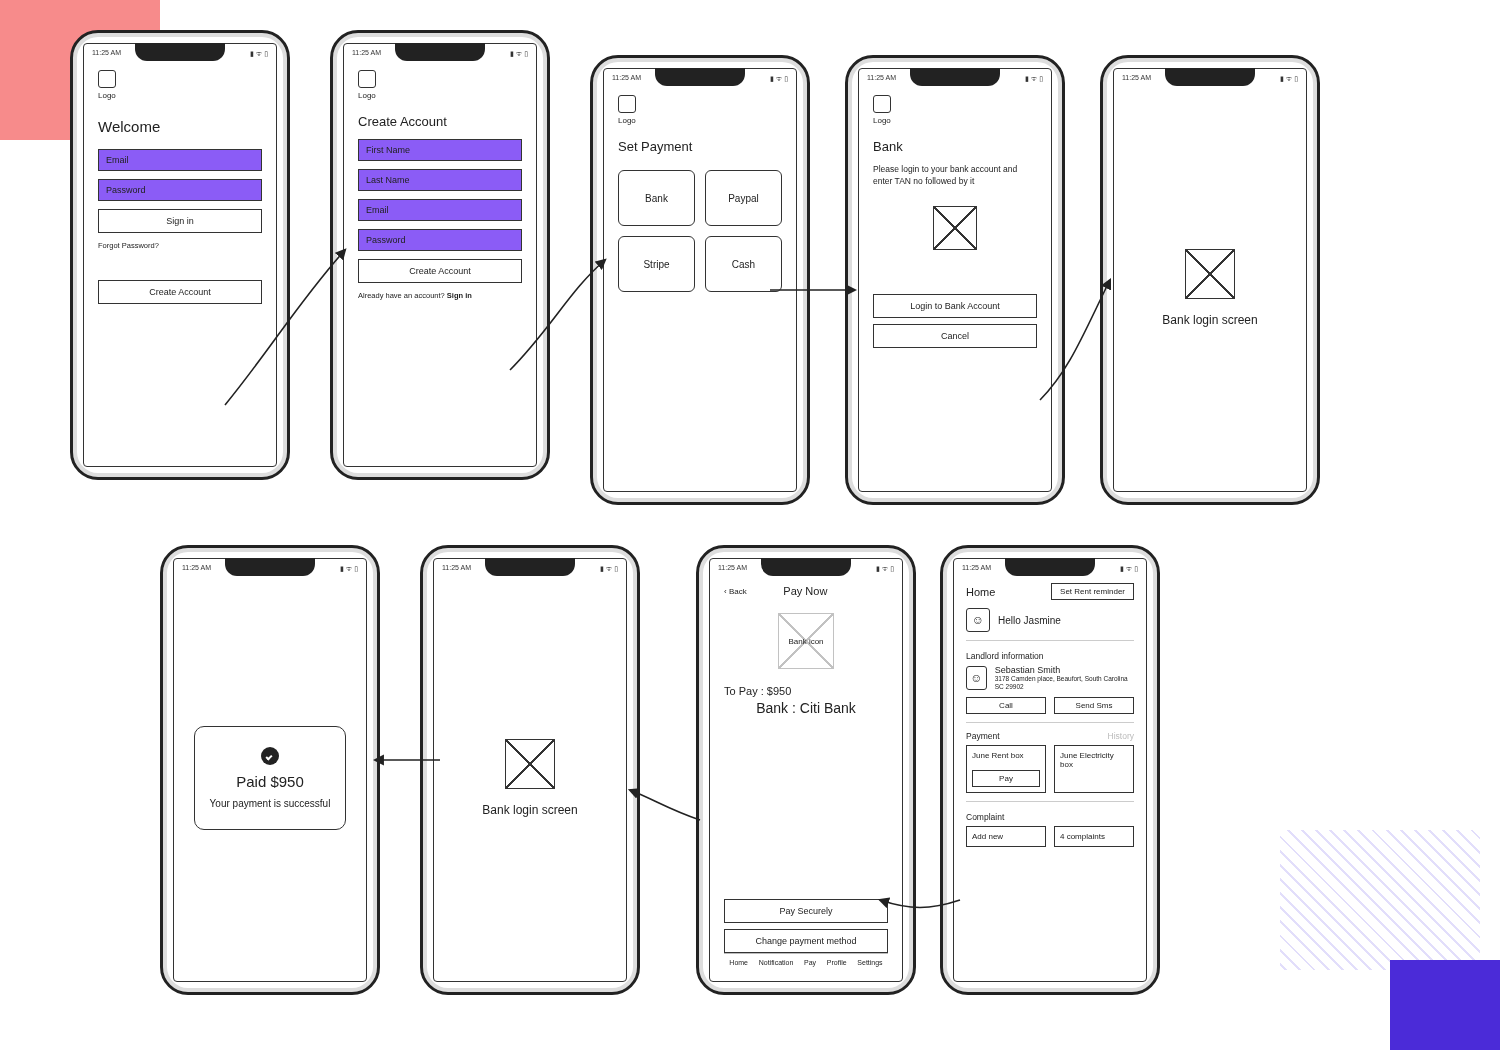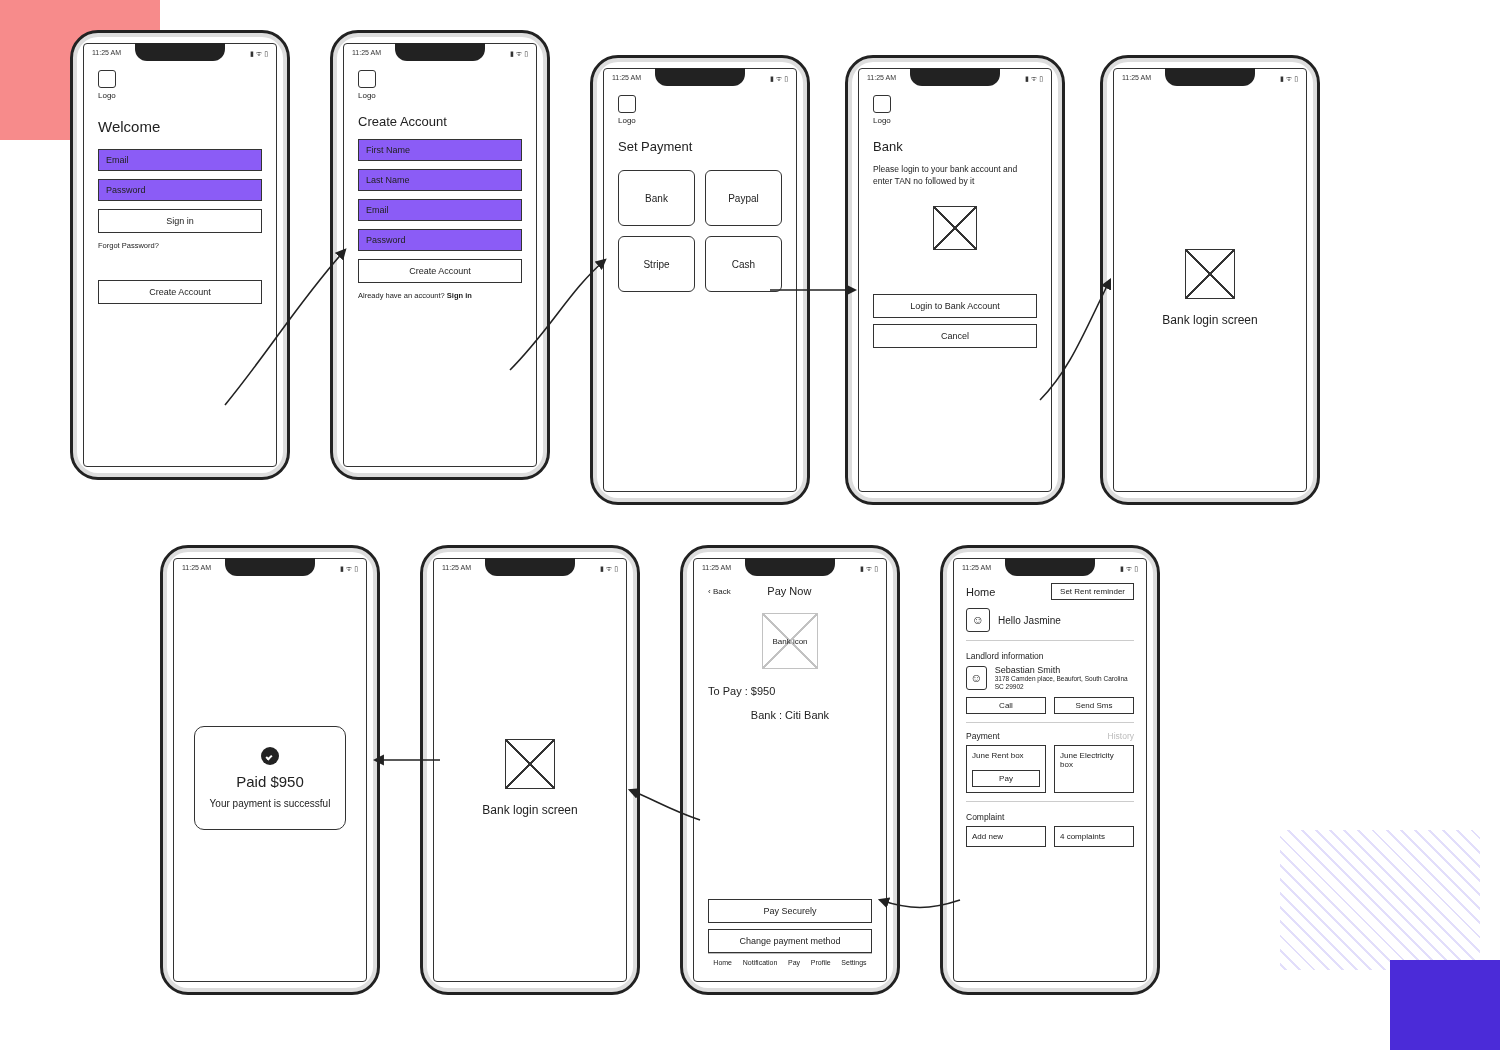--- a/index.html
+++ b/index.html
@@ -305,41 +305,41 @@
         <span>11:25 AM</span>
         <span>▮ ᯤ ▯</span>
       </div>
       <div class="content centered">
         <div class="ximg" style="width:50px;height:50px;margin-bottom:14px"></div>
         <div style="font-size:12px">Bank login screen</div>
       </div>
     </div>
   </div>
 
-  <div class="phone" style="left:680px; top:545px">
+  <div class="phone" style="left:696px; top:545px">
     <div class="notch"></div>
     <div class="screen">
       <div class="statusbar">
         <span>11:25 AM</span>
         <span>▮ ᯤ ▯</span>
       </div>
       <div class="content" style="display:flex;flex-direction:column;">
         <div class="row" style="justify-content:space-between">
           <span class="back">‹ Back</span>
           <span style="font-size:11px">Pay Now</span>
           <span style="width:24px"></span>
         </div>
         <div style="display:flex;justify-content:center;margin-top:16px">
           <div style="position:relative">
             <div class="ximg" style="width:56px;height:56px"></div>
             <div style="position:absolute;inset:0;display:flex;align-items:center;justify-content:center;font-size:8px;background:rgba(255,255,255,.7)">Bank icon</div>
           </div>
         </div>
         <div style="text-align:left;margin-top:16px;font-size:11px">To Pay : $950</div>
-        <div style="text-align:center;margin-top:12px;font-size:11px">Bank : Citi Bank</div>
+        <div style="text-align:center;margin-top:3px;font-size:14px">Bank : Citi Bank</div>
         <div style="flex:1"></div>
         <div class="btn">Pay Securely</div>
         <div class="btn">Change payment method</div>
         <div class="tabnav">
           <span>Home</span>
           <span>Notification</span>
           <span>Pay</span>
           <span>Profile</span>
           <span>Settings</span>
         </div>

